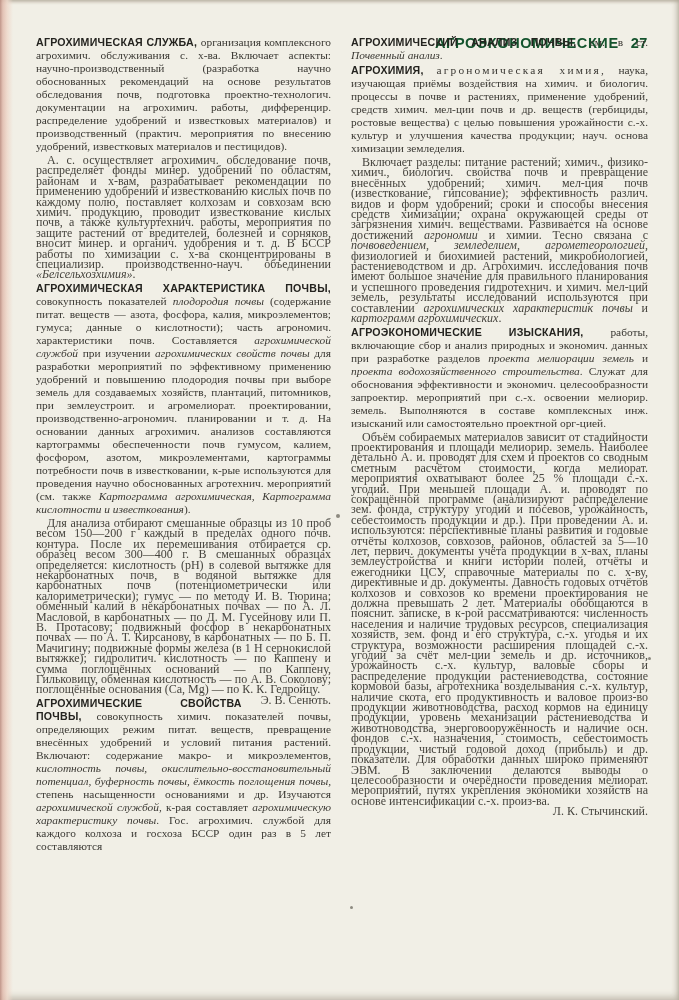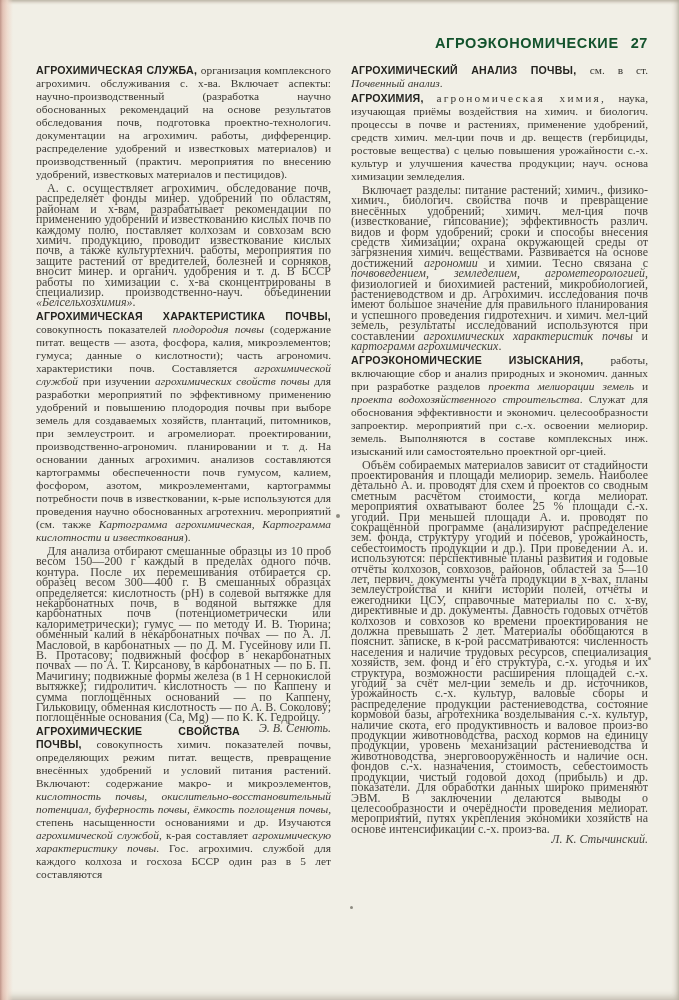--- a/index.html
+++ b/index.html
@@ -22,36 +22,36 @@
   .running-head {
     position:absolute; top:35px; right:31px;
     font-family:"Liberation Sans", sans-serif;
     font-weight:bold; font-size:14.5px; letter-spacing:.6px;
     white-space:nowrap;
   }
   .running-head .pageno { margin-left:12px; }
   .columns {
     position:absolute; top:34px; left:36px;
     width:612px;
-    display:flex; gap:20px;margin-top:28px;
+    display:flex; gap:20px;
   }
   .col { width:300px; }
   .col.right { width:302px; }
   .col p { margin:0 0 2px; text-align:justify; }
   p.entry { font-size:11.4px; line-height:13.0px; margin-top:2px; }
   p.cont  { font-size:11.4px; line-height:13.0px; }
   p.petit { font-size:12px;  line-height:10.4px; text-indent:11px; color:#45433d; }
   .s-b {
     font-family:"Liberation Sans", sans-serif;
     font-weight:bold; font-size:10.6px; letter-spacing:.25px;
     color:#24231f;
   }
   .s-i { font-style:italic; }
   .s-sp { letter-spacing:2.2px; }
-  .s-sig { float:right; font-style:italic; padding-left:8px; }
+  .s-sig { float:right; padding-left:8px; }
   .speck { position:absolute; background:#8d8a80; border-radius:50%; }
   .speck.a { left:336px; top:514px; width:4px; height:4px; }
   .speck.b { left:648px; top:657px; width:3px; height:3px; }
   .speck.c { left:350px; top:906px; width:3px; height:3px; }
 </style>
 </head>
 <body>
 
 <div class="page">
   <div class="edge-left"></div>

